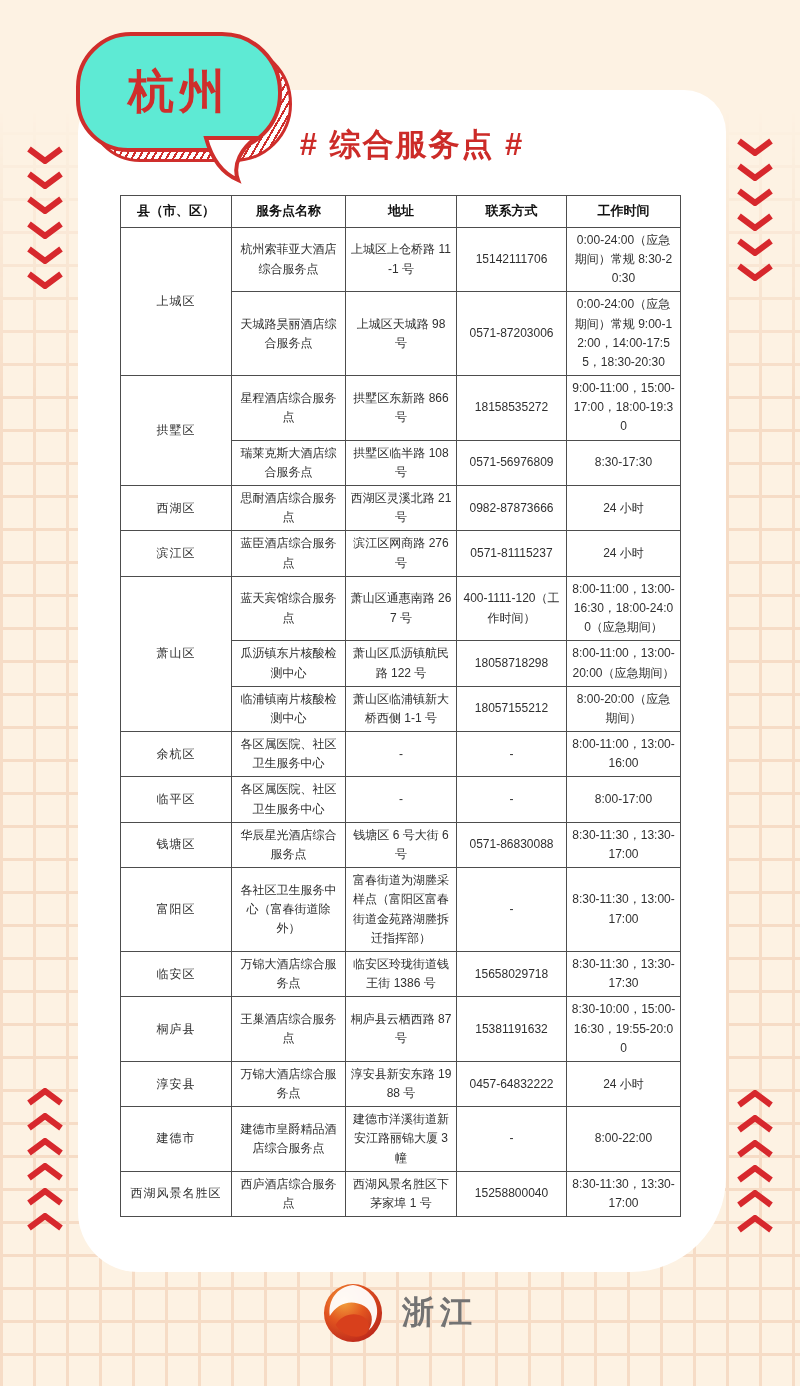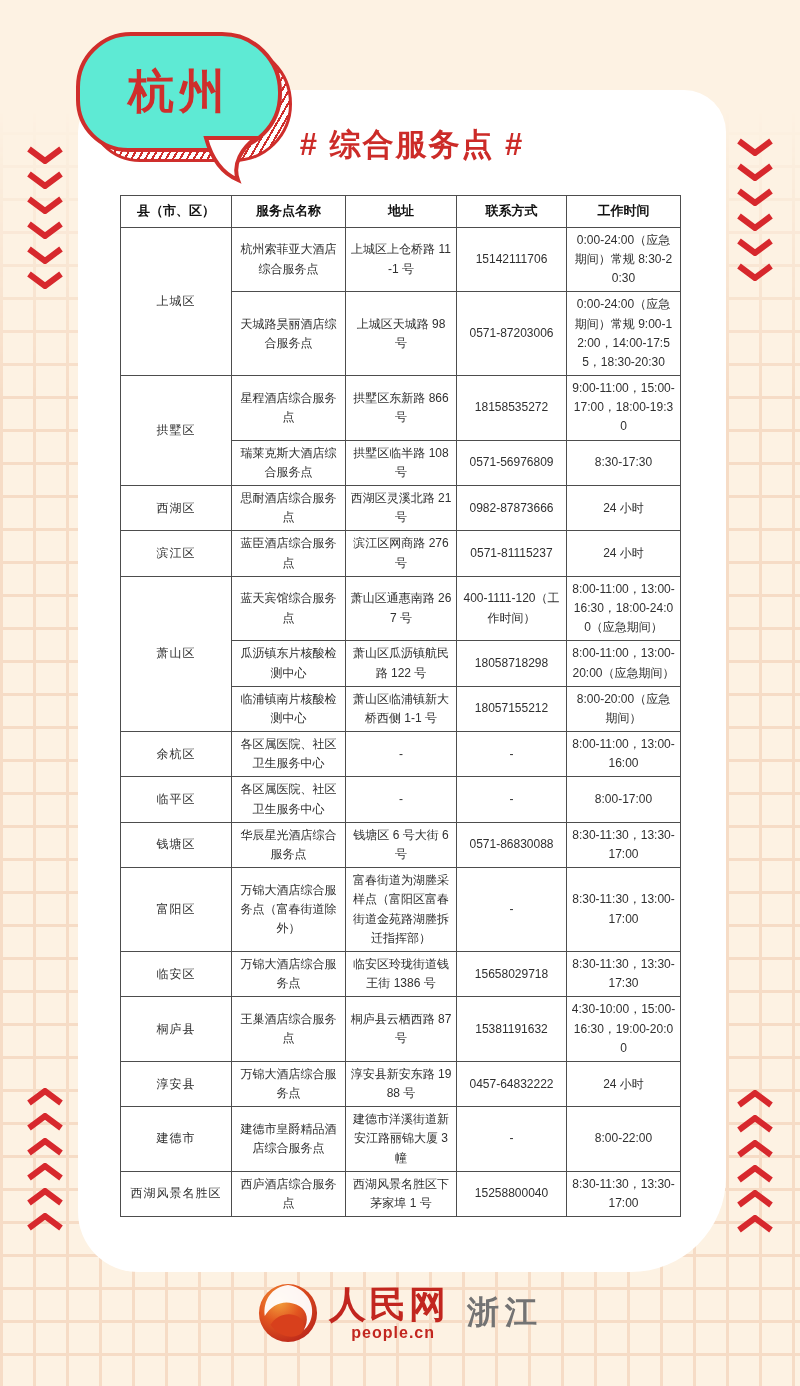--- a/index.html
+++ b/index.html
@@ -260,38 +260,38 @@
         </tr>
         <tr>
           <td rowspan="1" class="district">钱塘区</td>
           <td>华辰星光酒店综合服务点</td>
           <td>钱塘区 6 号大街 6 号</td>
           <td>0571-86830088</td>
           <td>8:30-11:30，13:30-17:00</td>
         </tr>
         <tr>
           <td rowspan="1" class="district">富阳区</td>
-          <td>万锦大酒店综合服务点（富春街道除外）</td>
+          <td>各社区卫生服务中心（富春街道除外）</td>
           <td>富春街道为湖塍采样点（富阳区富春街道金苑路湖塍拆迁指挥部）</td>
           <td>-</td>
           <td>8:30-11:30，13:00-17:00</td>
         </tr>
         <tr>
           <td rowspan="1" class="district">临安区</td>
           <td>万锦大酒店综合服务点</td>
           <td>临安区玲珑街道钱王街 1386 号</td>
           <td>15658029718</td>
           <td>8:30-11:30，13:30-17:30</td>
         </tr>
         <tr>
           <td rowspan="1" class="district">桐庐县</td>
           <td>王巢酒店综合服务点</td>
           <td>桐庐县云栖西路 87 号</td>
           <td>15381191632</td>
-          <td>4:30-10:00，15:00-16:30，19:00-20:00</td>
+          <td>8:30-10:00，15:00-16:30，19:55-20:00</td>
         </tr>
         <tr>
           <td rowspan="1" class="district">淳安县</td>
           <td>万锦大酒店综合服务点</td>
           <td>淳安县新安东路 1988 号</td>
           <td>0457-64832222</td>
           <td>24 小时</td>
         </tr>
         <tr>
           <td rowspan="1" class="district">建德市</td>
@@ -317,18 +317,14 @@
       <radialGradient id="gl" cx="35%" cy="30%" r="80%">
         <stop offset="0%" stop-color="#f2a23c"></stop>
         <stop offset="45%" stop-color="#e25520"></stop>
         <stop offset="100%" stop-color="#b8231a"></stop>
       </radialGradient>
     </defs>
     <circle cx="32" cy="32" r="30" fill="url(#gl)"></circle>
     <path d="M32 3 C15 5 6 19 8 35 C16 22 30 17 44 25 C52 30 54 40 48 50 C58 42 60 26 52 15 C47 8 40 4 32 3 Z" fill="#ffffff" opacity="0.95"></path>
     <path d="M14 44 C20 34 33 30 43 36 C49 40 50 47 46 53 C37 60 22 56 14 44 Z" fill="#d8401c"></path>
   </svg>
-  <div class="brand-block">
-    <span class="brand">人民网</span>
-    <span class="brand-sub">people.cn</span>
-  </div>
   <span class="region">浙江</span>
 </div>
 
 </body></html>

